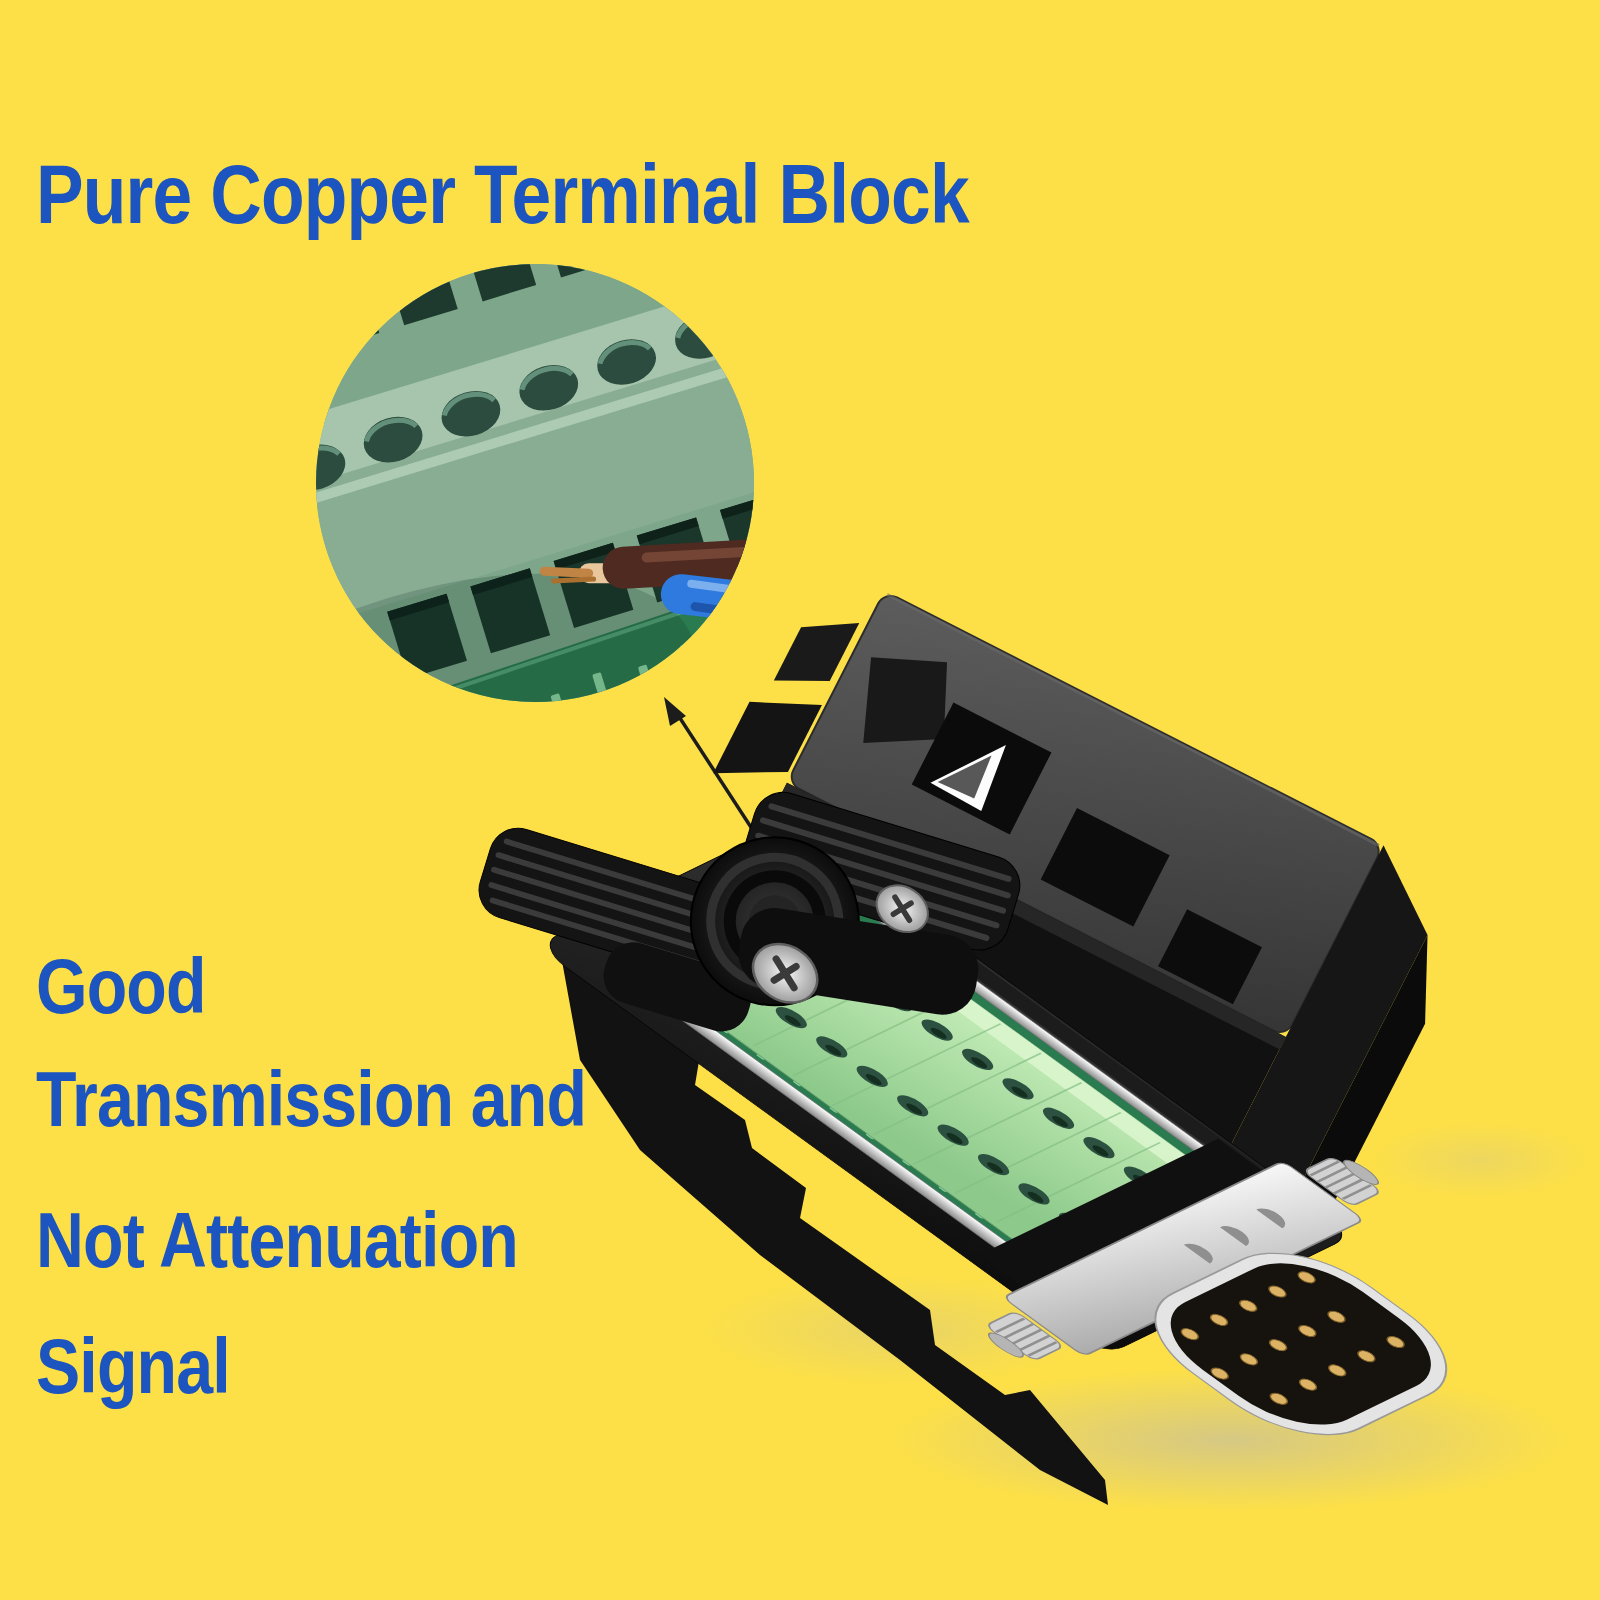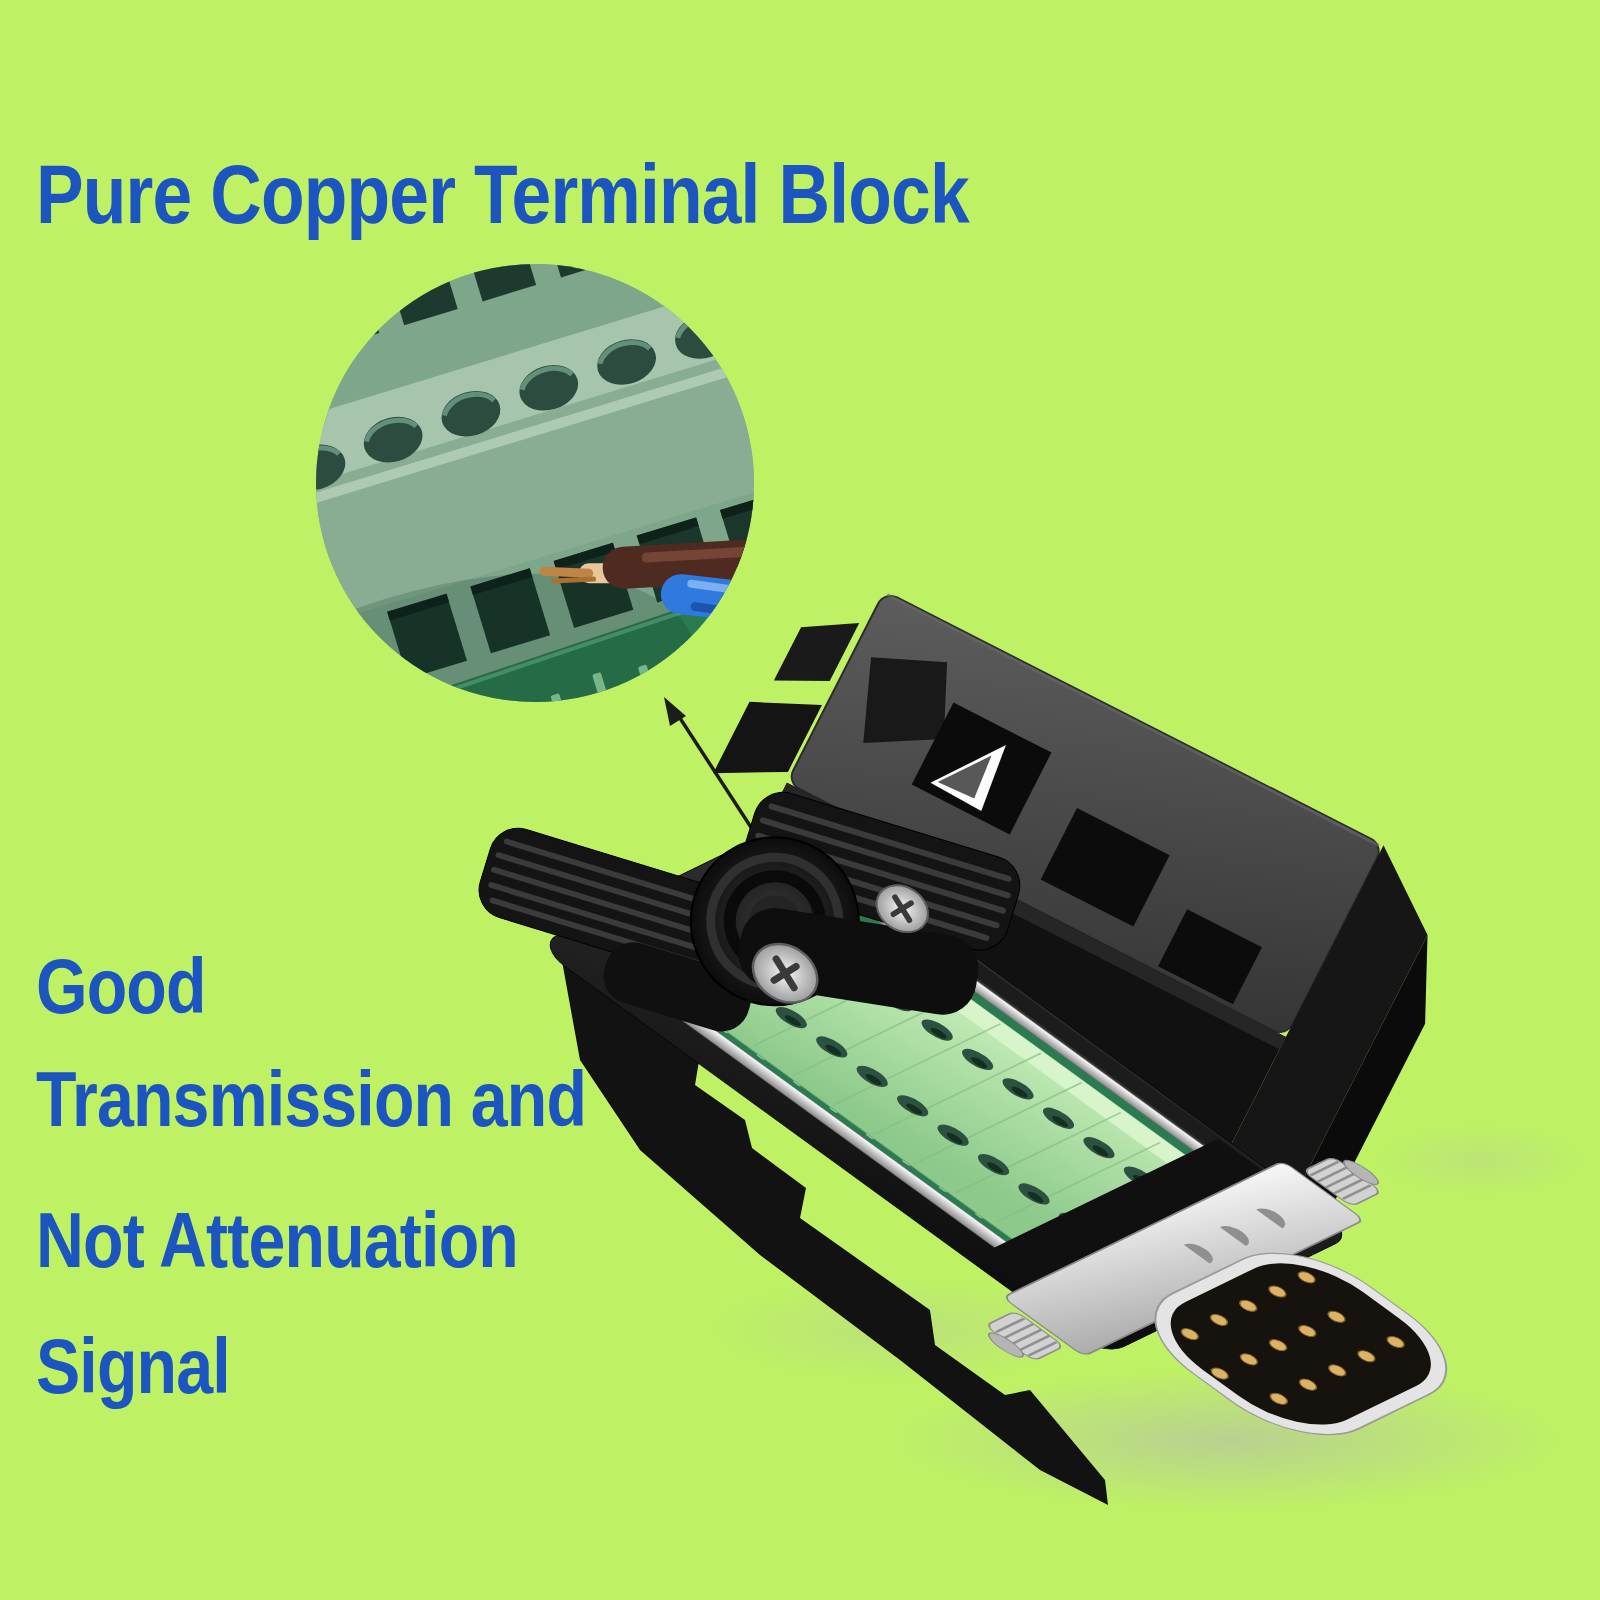--- a/index.html
+++ b/index.html
@@ -1,17 +1,17 @@
 <!DOCTYPE html>
 <html style="--accent: #1c54c0; --sage: #88ad93; --sageLight: #a6c5ac; --sageFace: #7da68a; --holeGreen: #24443a; --pcbGreen: #2b7b50; --pcbMark: #8fd6a4; --termLight: #c9f0bb; --termMid: #8cc98a; --termHole: #2c5140; --wireBrown: #4f2a21; --wireBlue: #2e7ade; --wireCopper: #e9c79d; --housingBlack: #141414; --lidGray: #4a4a4a; --metalLight: #e8e8e8; --pinGold: #dcb264;"><head>
 <meta charset="utf-8">
 <style>
   html,body{margin:0;padding:0;background:#ffffff;}
   .canvas{
-    position:relative;width:1600px;height:1600px;overflow:hidden;background:#bef264;
+    position:relative;width:1600px;height:1600px;overflow:hidden;background:#fde047;
     font-family:"Liberation Sans", sans-serif;
   }
   .overlay-text{
     position:absolute;left:36px;margin:0;font-weight:bold;color:var(--accent,#1c54c0);
     white-space:nowrap;letter-spacing:-1px;transform:scaleX(.85);transform-origin:left top;
     line-height:1.1;
   }
   .headline{top:148px;font-size:84px;}
   .feat{font-size:78px;}
   .feat.l1{top:944px;}

